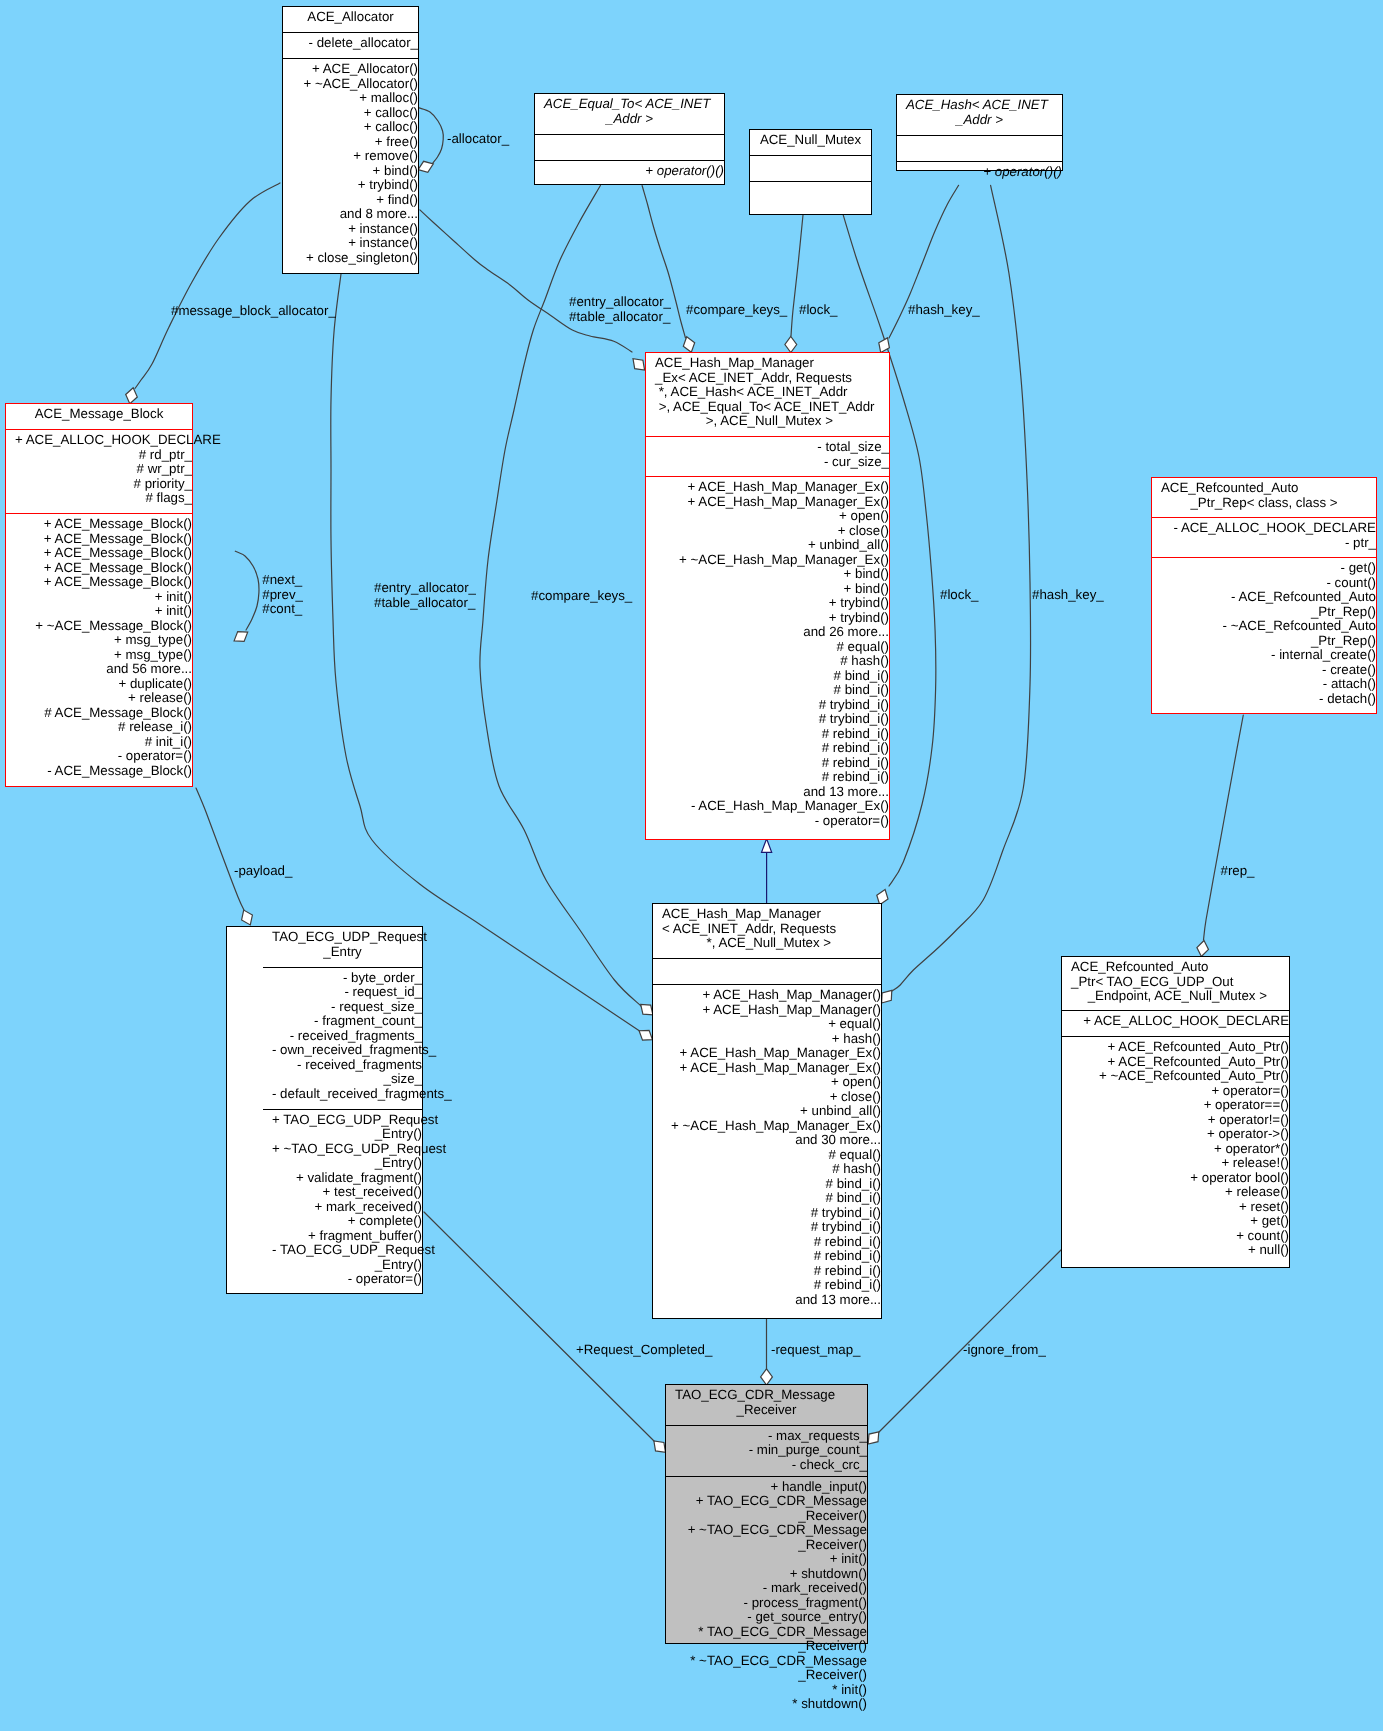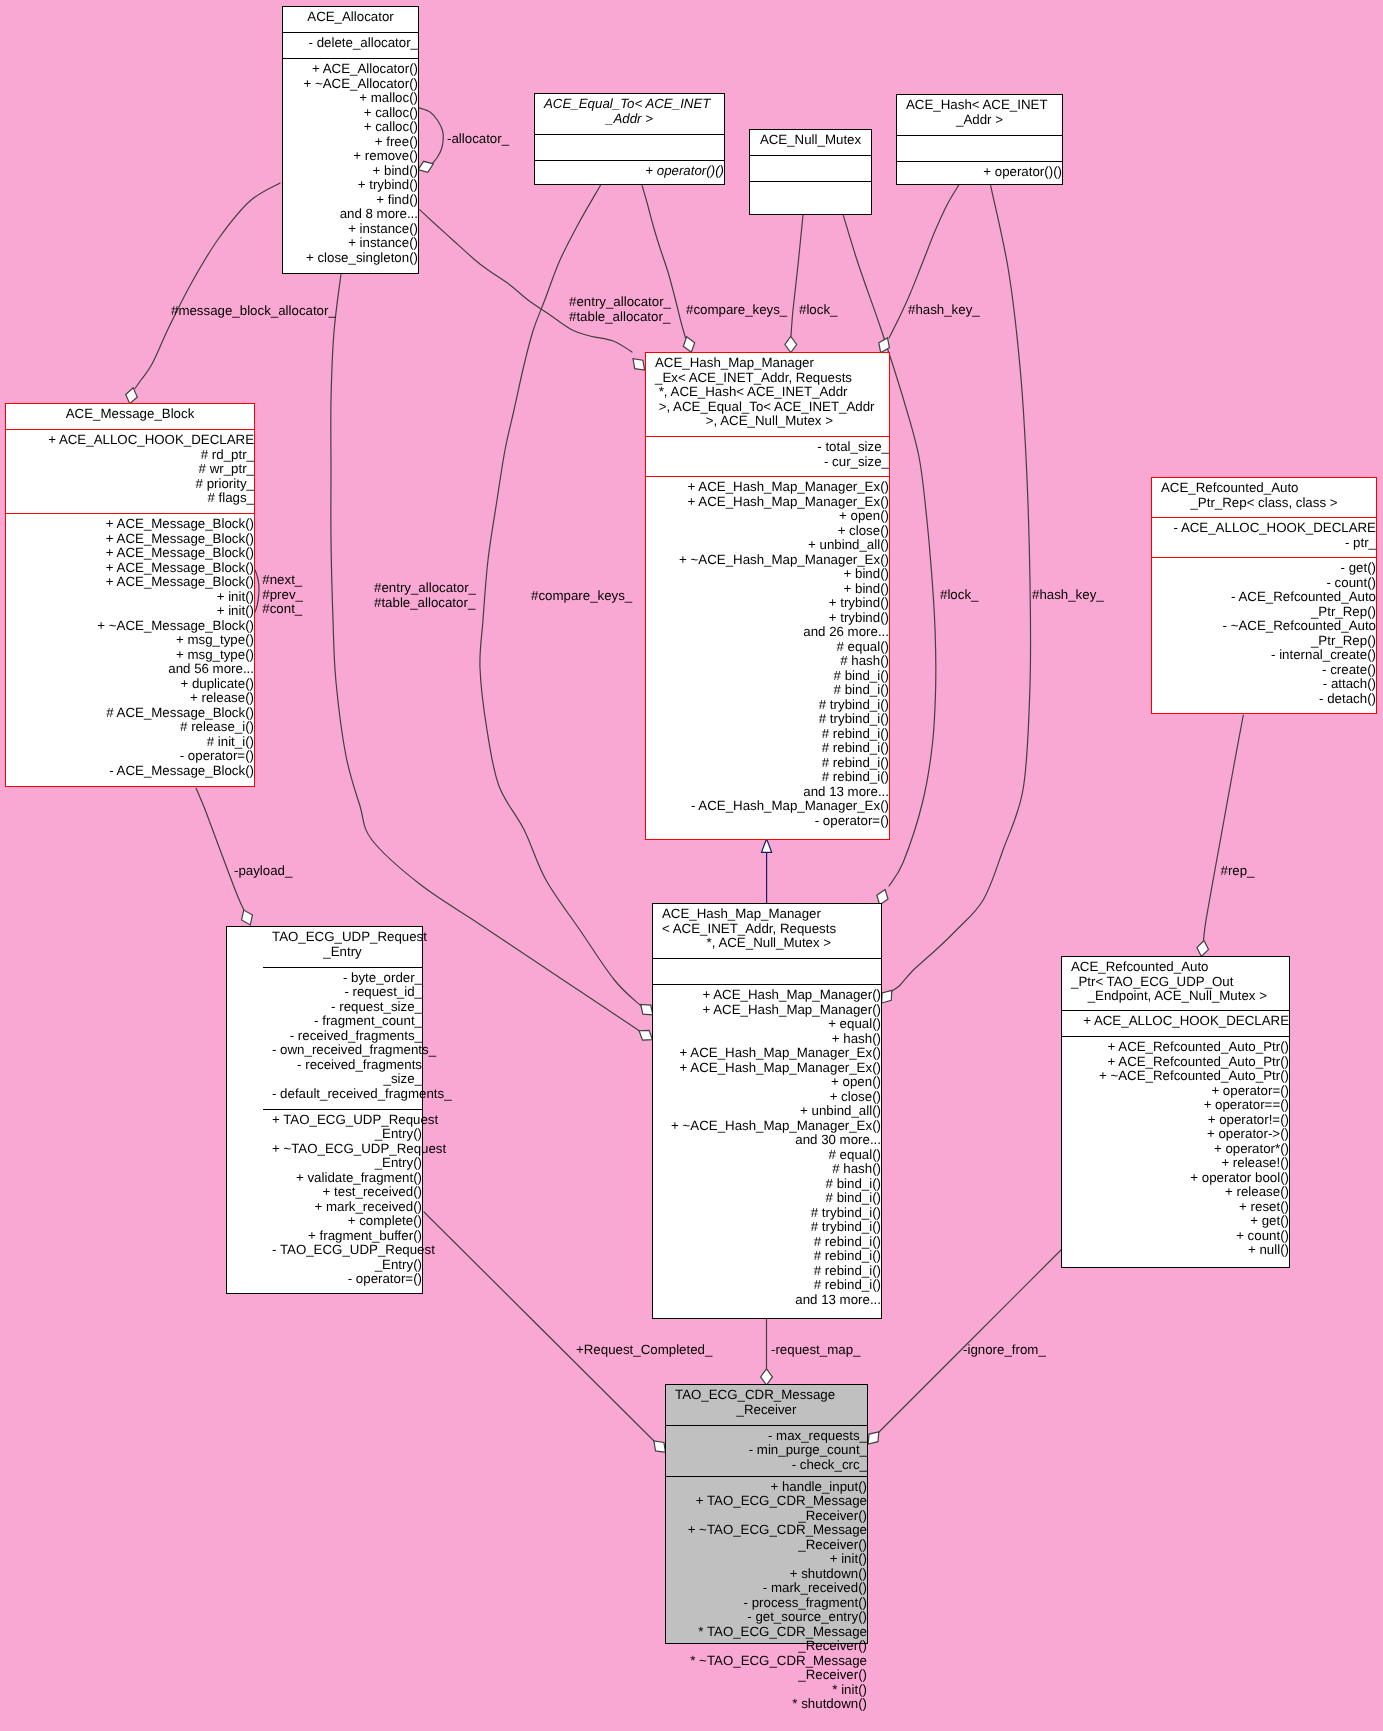--- a/index.html
+++ b/index.html
@@ -1,17 +1,17 @@
 <!DOCTYPE html>
 <html><head>
 <meta charset="utf-8">
 <title>Collaboration diagram</title>
 <style>
   html,body{margin:0;padding:0;background:#ffffff;}
-  #page{position:relative;width:1383px;height:1731px;overflow:hidden;background:#f9a8d4;
+  #page{position:relative;width:1383px;height:1731px;overflow:hidden;background:#7dd3fc;
         font-family:"Liberation Sans",sans-serif;
         -webkit-font-smoothing:antialiased;text-rendering:geometricPrecision;}
   #edges{position:absolute;left:0;top:0;width:1383px;height:1731px;pointer-events:none;}
   .node{position:absolute;box-sizing:border-box;border:1px solid #000;background:#fff;z-index:5;}
   .node.red{border-color:#ff0000;}
   .node.gray{background:#c0c0c0;}
   .sec{box-sizing:border-box;padding:3px 0 7.5px 0;}
   .sec + .sec{border-top:1px solid #000;}
   .node.red .sec + .sec{border-top:1px solid #ff0000;}
   .sec.title{text-align:left;padding-left:9px;padding-right:9px;}
@@ -99,33 +99,33 @@
       <div class="sec title">
         <div class="ln last">ACE_Null_Mutex</div>
       </div>
       <div class="sec rows attrs">
         <div class="ln">&nbsp;</div>
       </div>
       <div class="sec rows methods">
         <div class="ln">&nbsp;</div>
       </div>
     </div>
-<div class="node" style="left:896px;top:94px;width:167px;height:91px;" id="ace_hash">
+<div class="node" style="left:896px;top:94px;width:167px;height:77px;font-style:italic;" id="ace_hash">
       <div class="sec title">
         <div class="ln">ACE_Hash&lt; ACE_INET</div>
         <div class="ln last">_Addr &gt;</div>
       </div>
       <div class="sec rows attrs">
         <div class="ln">&nbsp;</div>
       </div>
       <div class="sec rows methods">
         <div class="ln">+ operator()()</div>
       </div>
     </div>
-<div class="node red" style="left:5px;top:403px;width:250px;height:384px;" id="ace_message_block">
+<div class="node red" style="left:5px;top:403px;width:188px;height:384px;" id="ace_message_block">
       <div class="sec title">
         <div class="ln last">ACE_Message_Block</div>
       </div>
       <div class="sec rows attrs">
         <div class="ln">+ ACE_ALLOC_HOOK_DECLARE</div>
         <div class="ln"># rd_ptr_</div>
         <div class="ln"># wr_ptr_</div>
         <div class="ln"># priority_</div>
         <div class="ln"># flags_</div>
       </div>

